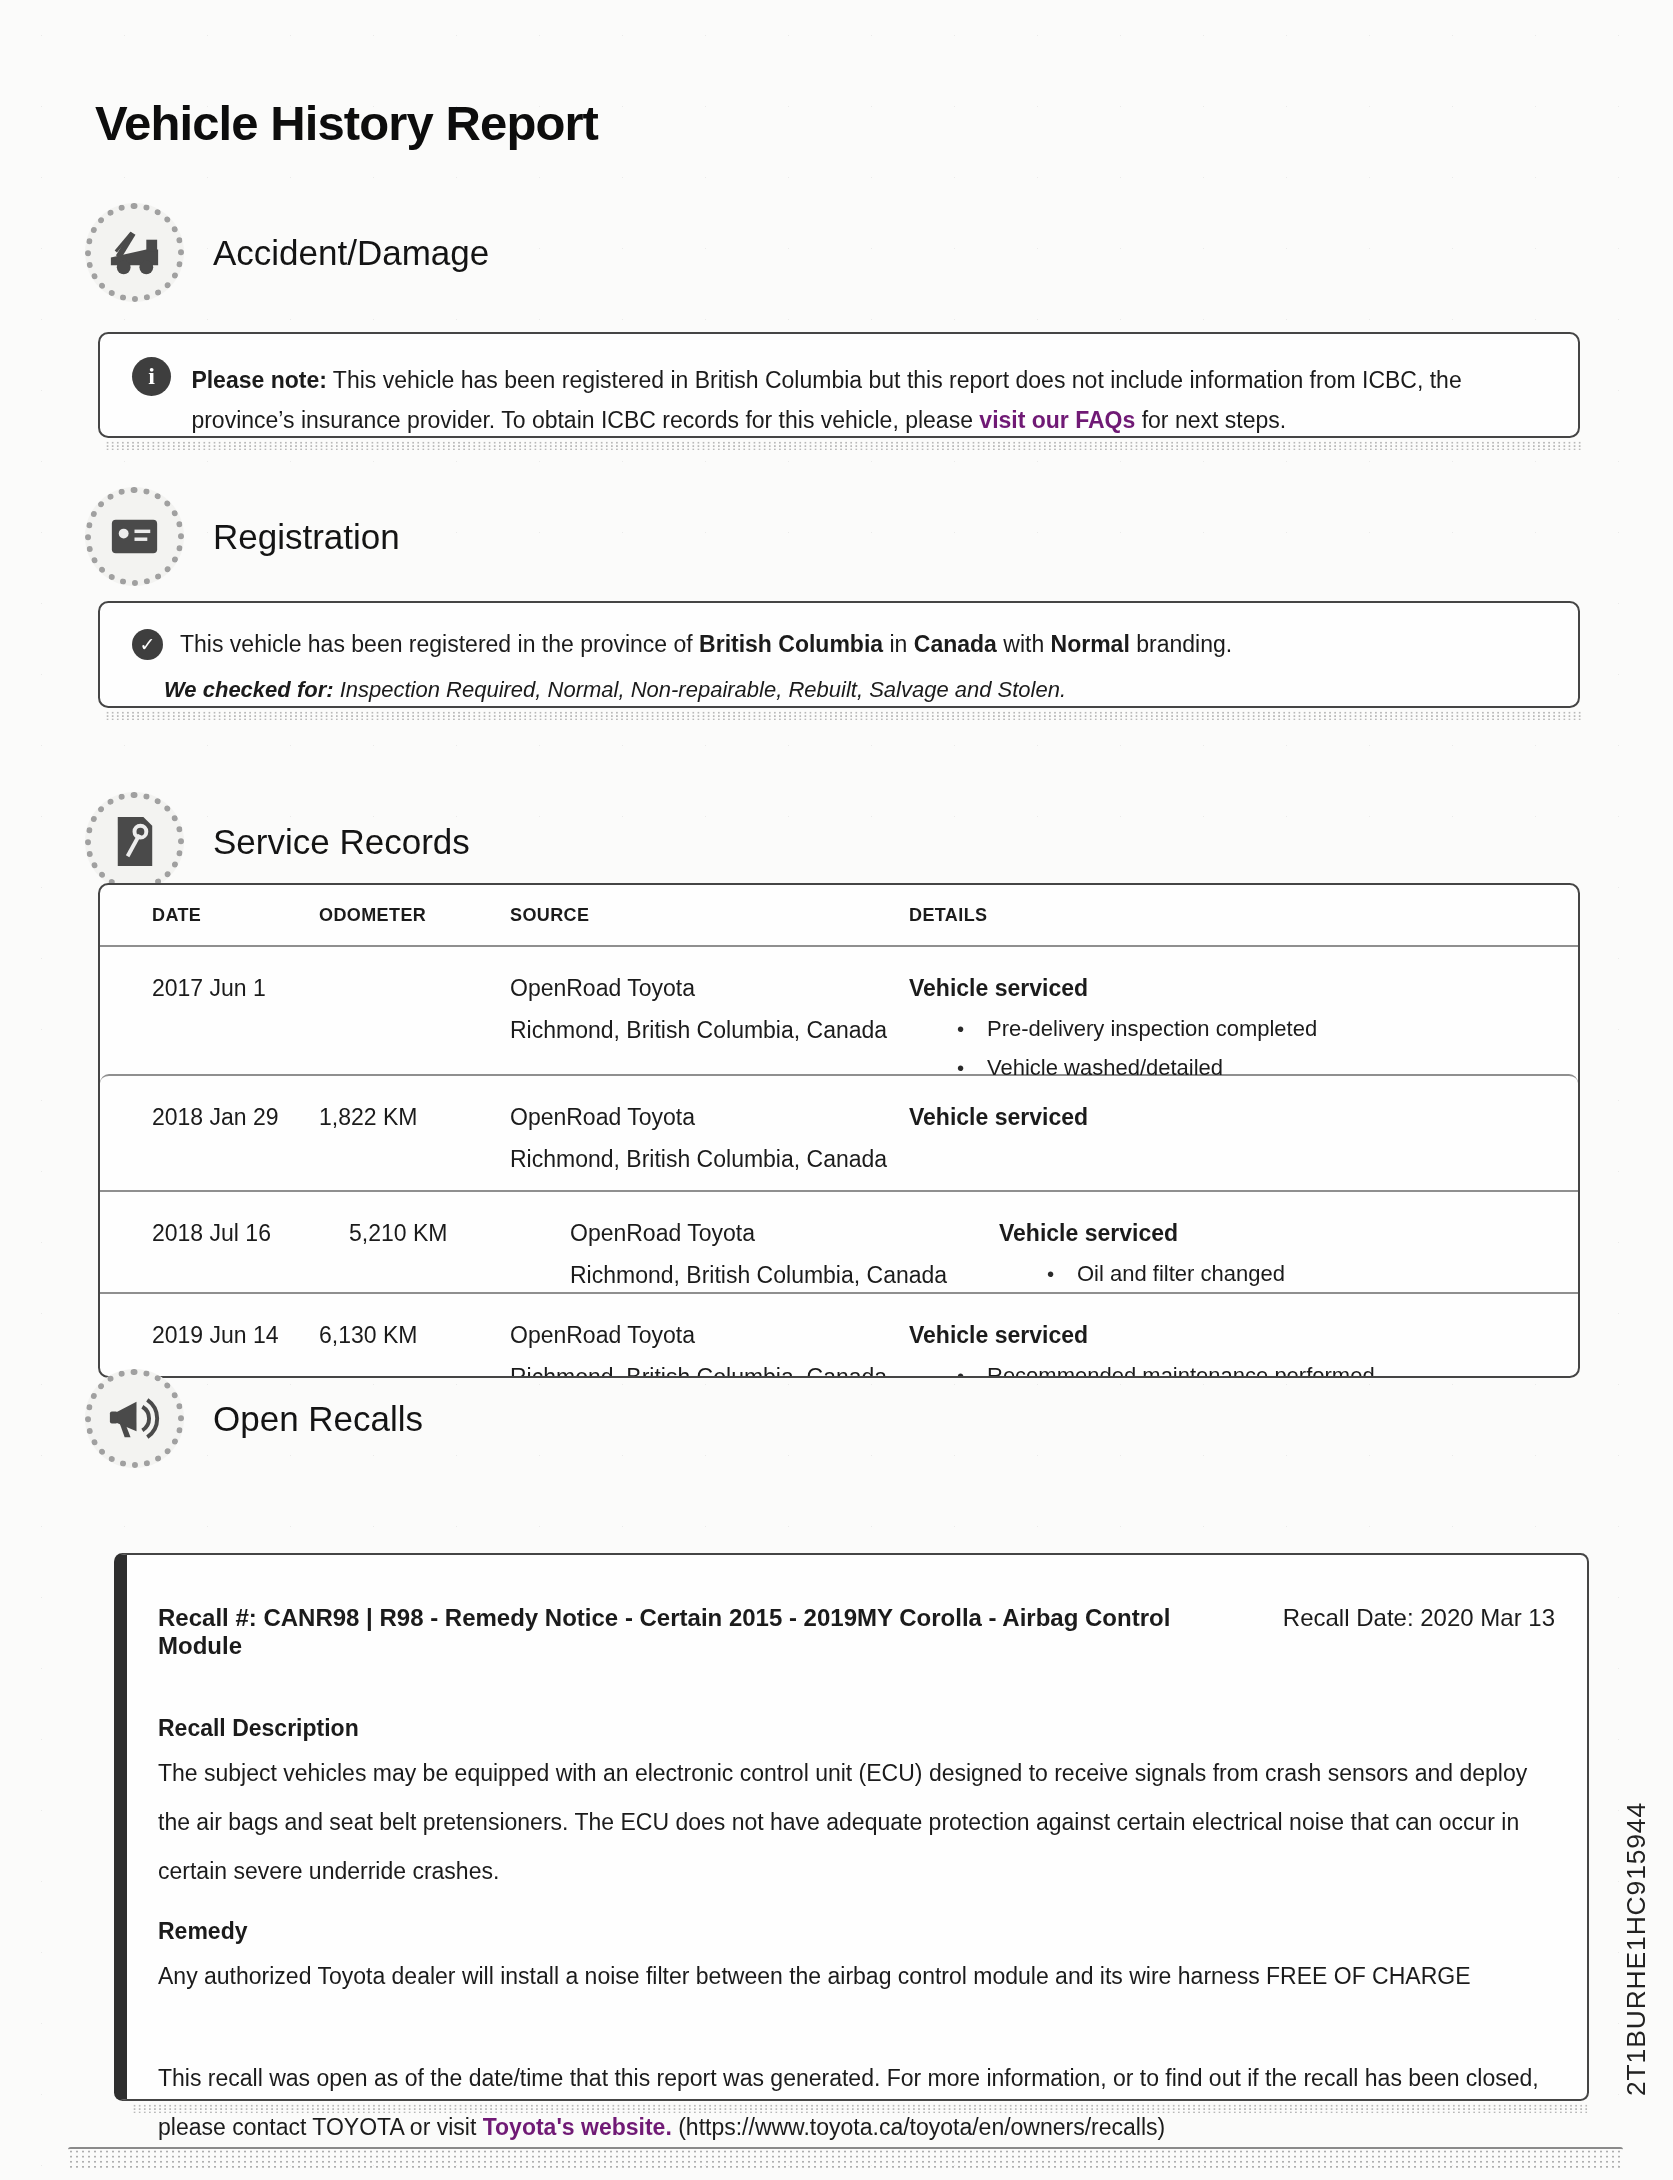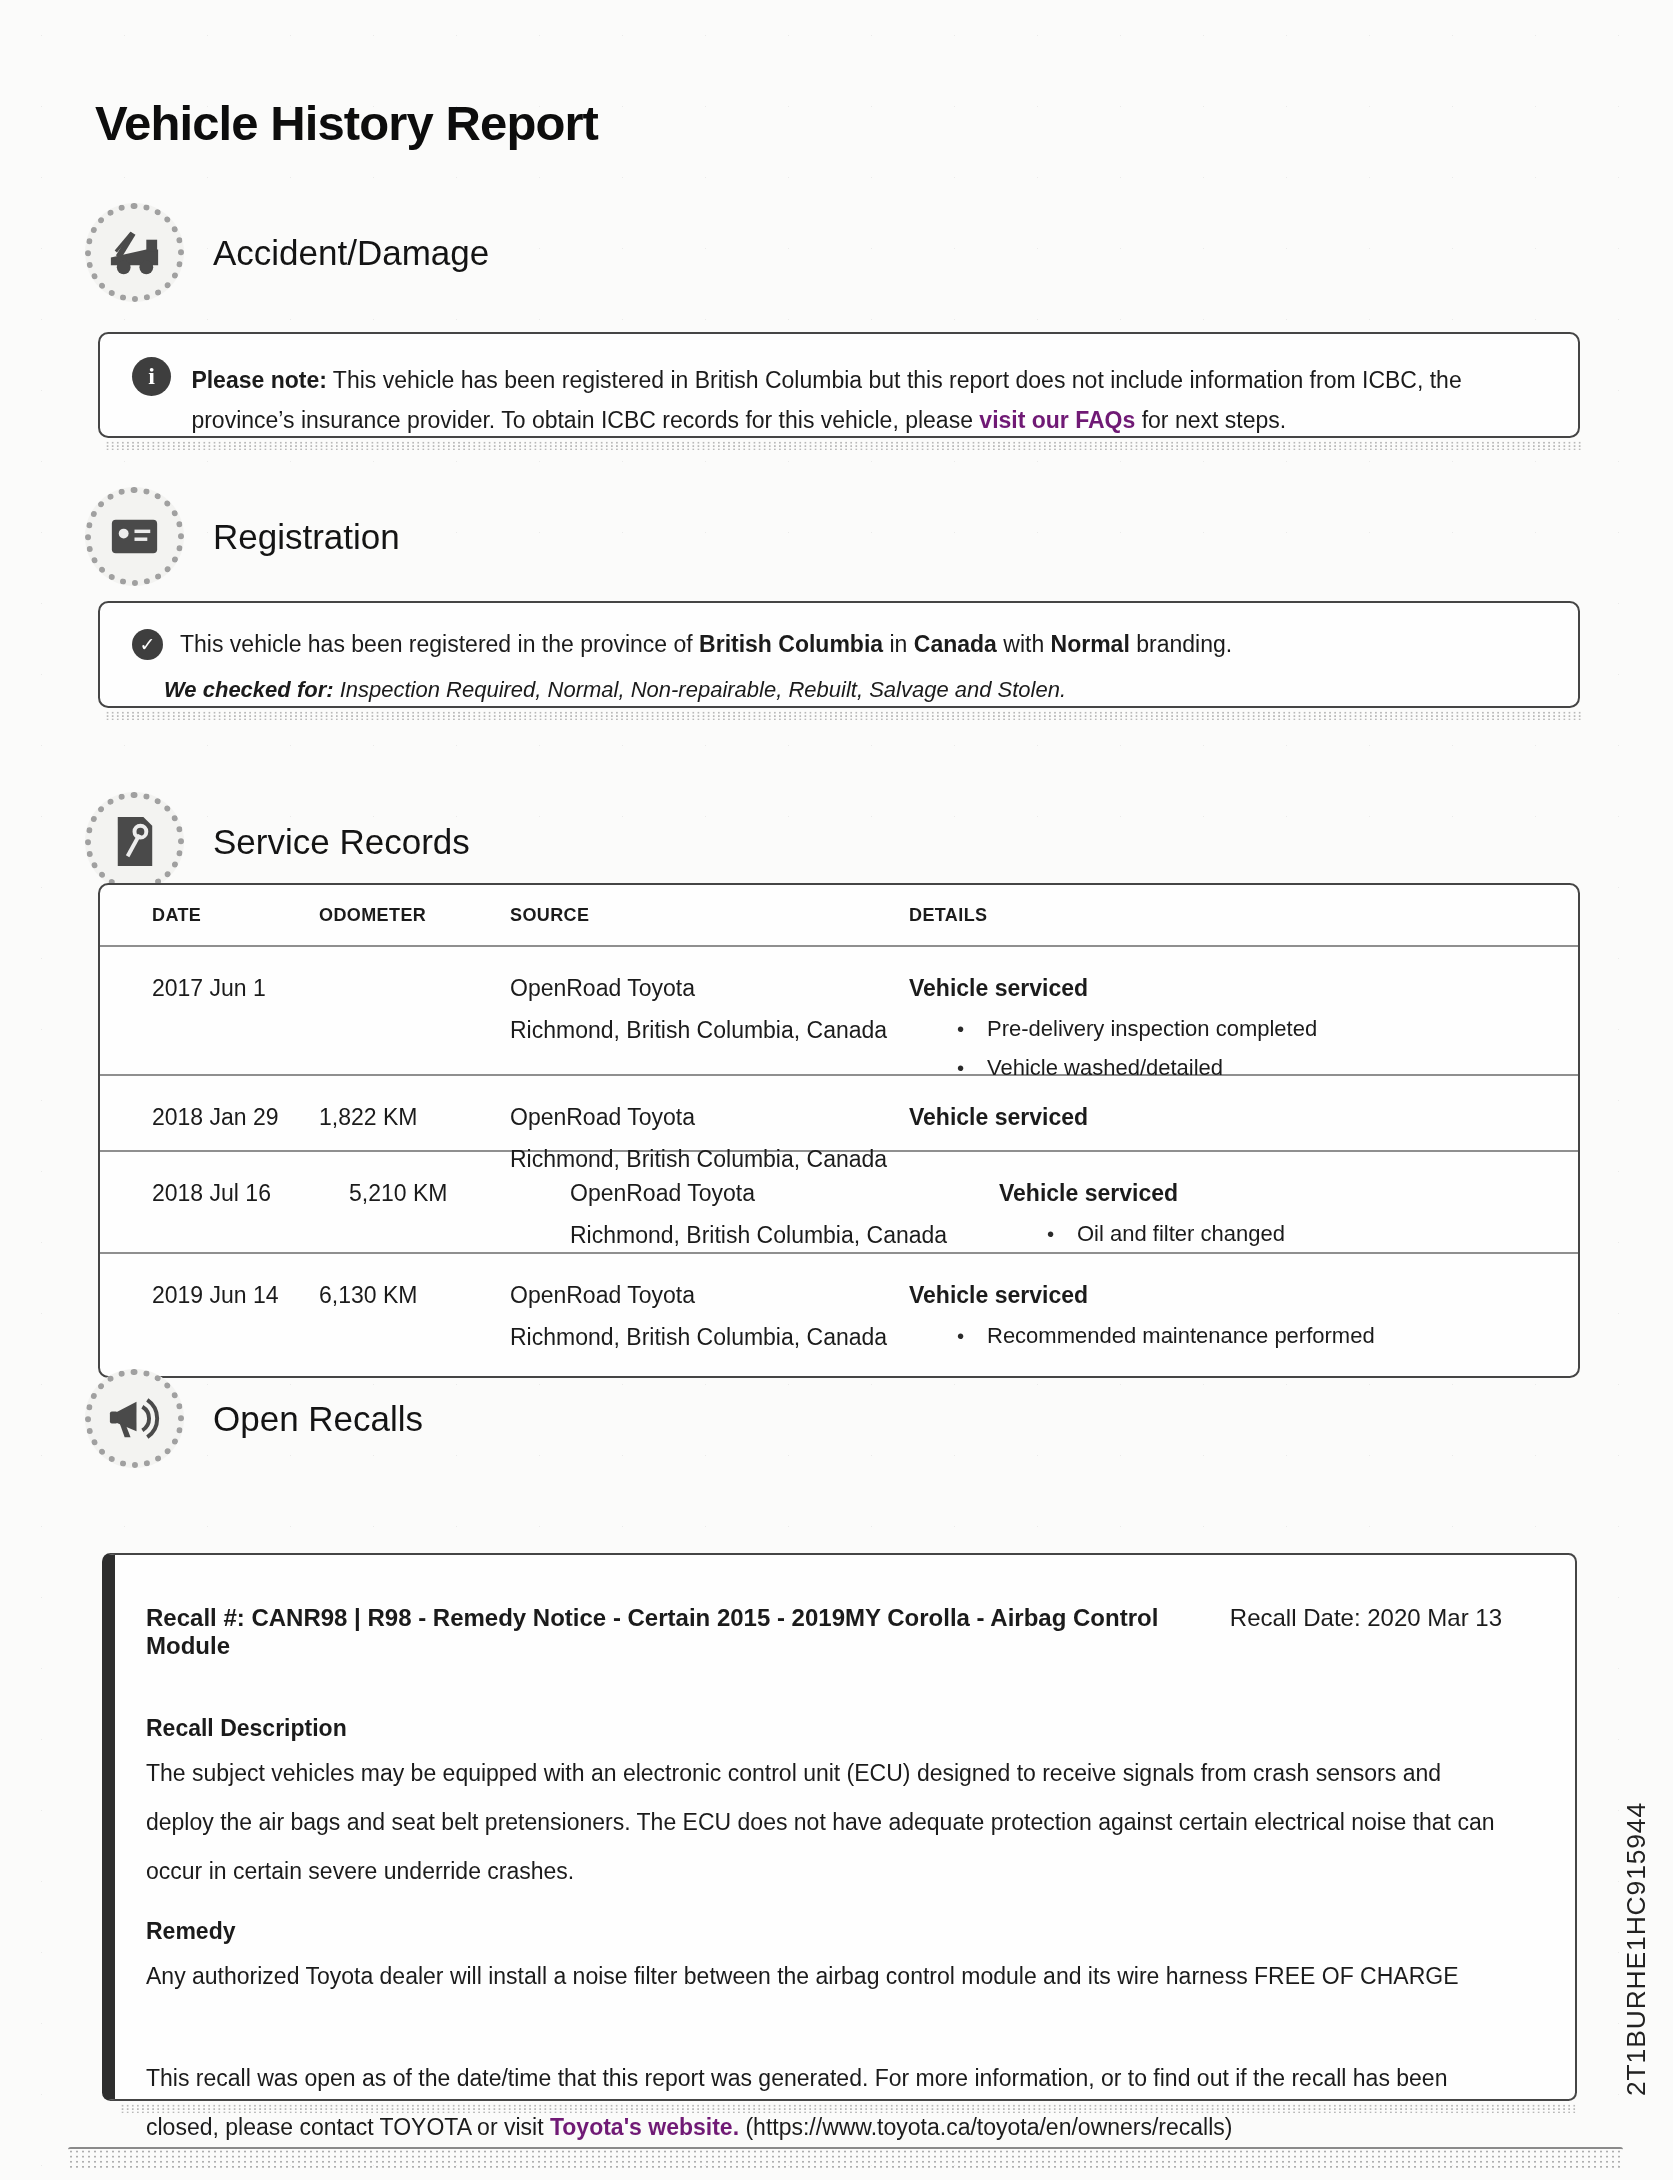--- a/index.html
+++ b/index.html
@@ -71,37 +71,37 @@
   
   .table-box{ top:883px; height:495px; overflow:hidden; }
   .thead, .trow{
     display:grid;
     grid-template-columns:167px 191px 399px 1fr;
     padding-left:52px;
   }
   .thead{ height:60px; align-items:center; font-size:18px; font-weight:700; letter-spacing:0.4px; }
   .trow{ border-top:2.6px solid #8f8f8f; padding-top:28px; }
   .trow.r1{ height:129px; }
-  .trow.r2{ height:76px; }
+  .trow.r2{ height:116px;border-radius:9px; }
   .trow.r3{ height:102px;gap:30px; }
   .trow.r4{ height:98px; }
   .cell{ font-size:23px; }
   .src-name{ display:block; }
   .src-loc{ display:block; margin-top:14.5px; }
   .det-title{ font-weight:700; }
   ul.bullets{ list-style:none; margin-top:10.2px; }
   ul.bullets li{ position:relative; padding-left:78px; margin-top:5.1px; font-size:22px; line-height:34px; }
   ul.bullets li::before{ content:"•"; position:absolute; left:48px; top:0; font-size:20.4px; color:#2a2a2a; }
 
   
   .recall-box{
-    top:1553px; left:102px; width:1475px; height:548px;
+    top:1553px; left:114px; width:1475px; height:548px;
     border-left:13.6px solid #2e2e2e;
     border-radius:8.5px;
-    padding:49px 73px 0 31px;
+    padding:49px 32px 0 31px;
   }
   .recall-title-row{ display:flex; align-items:baseline; gap:37px; font-size:24px; }
   .recall-id{ font-weight:600; }
   .recall-date{ font-weight:400; flex:0 0 auto; }
   .para-h{ margin-top:55px; font-size:23px; font-weight:700; }
   .para{ margin-top:6.8px; font-size:23px; line-height:49px; }
   .remedy-h{ margin-top:22px; }
   .footer-para{ margin-top:53px; }
 
   .vin-vertical{

